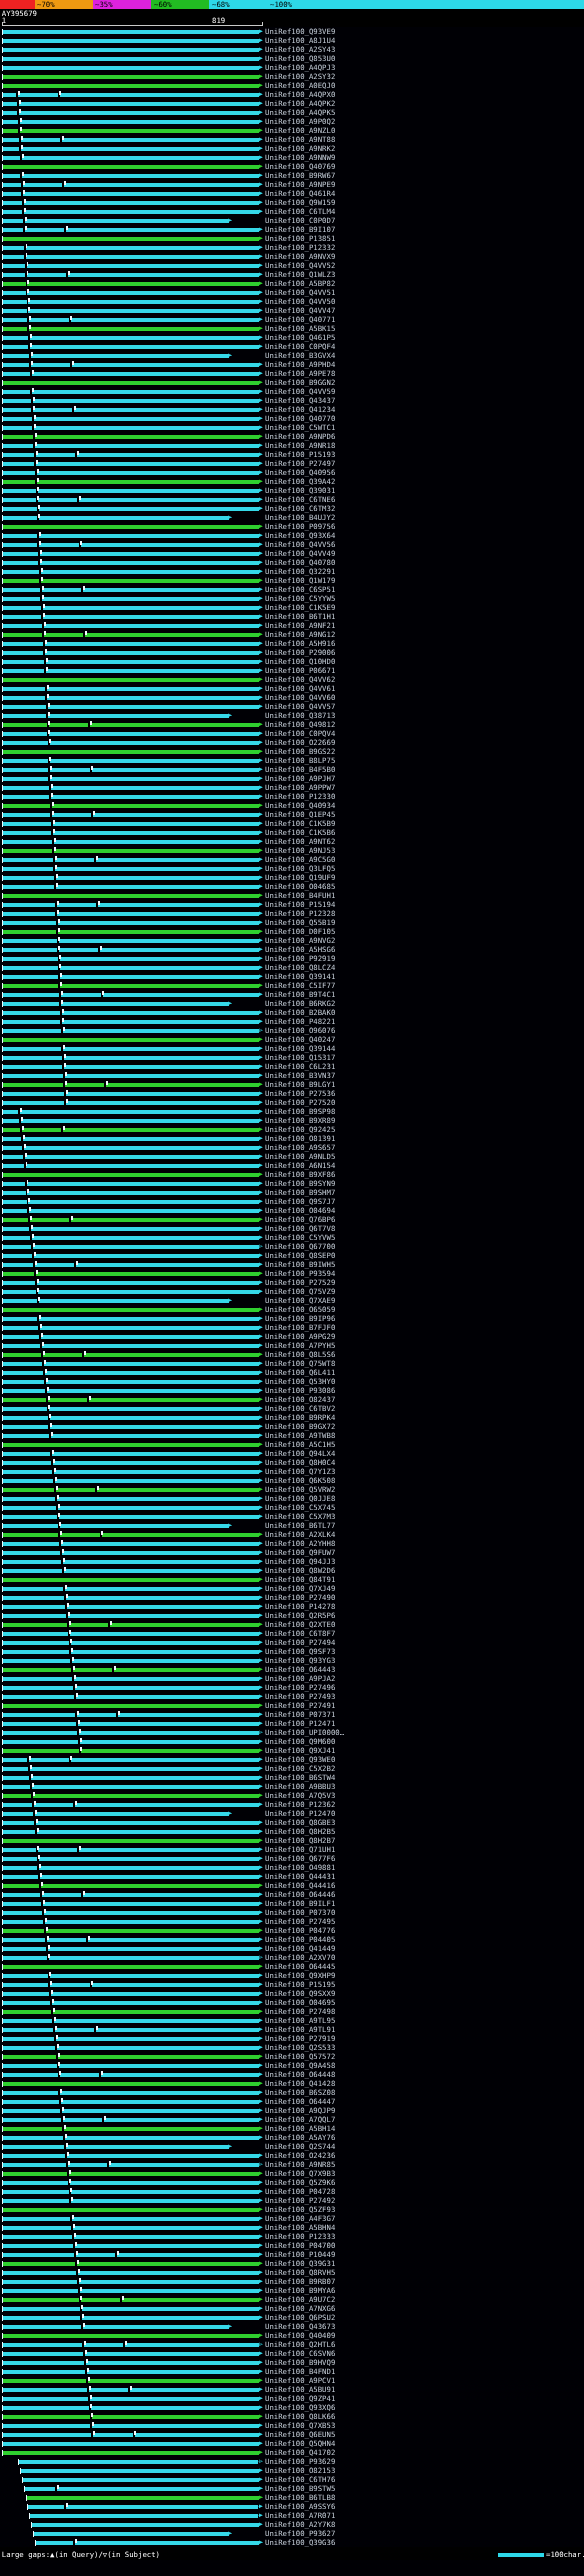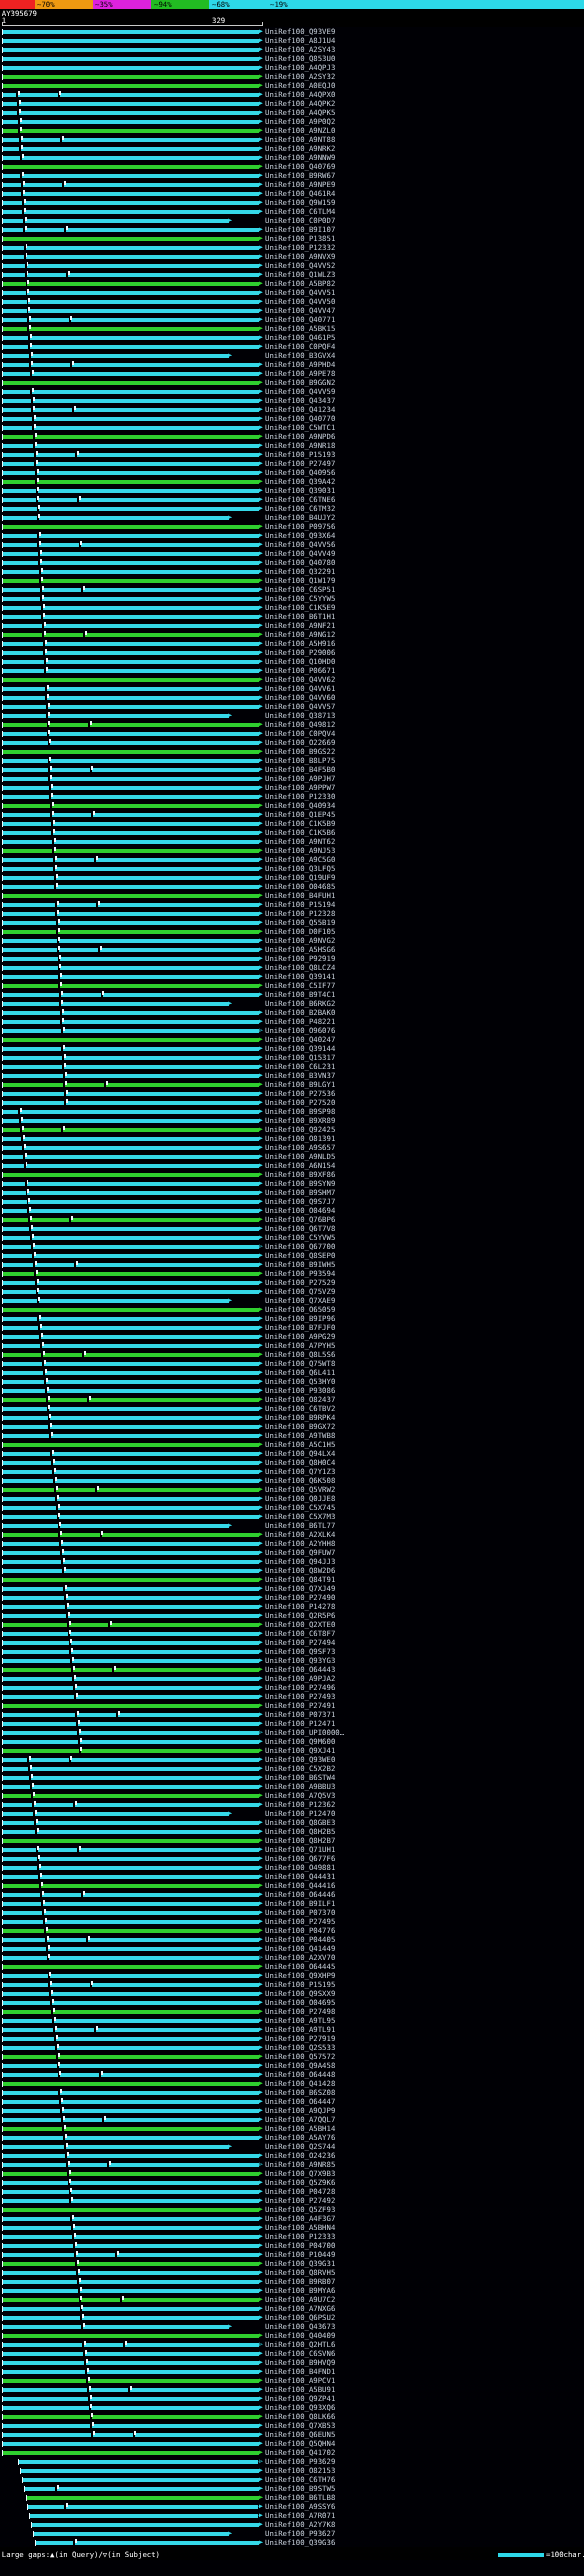--- a/index.html
+++ b/index.html
@@ -40,32 +40,32 @@
 <div class="screen">
 
   <div class="scalebar">
       <div class="seg" style="width: 35px; background: rgb(238, 34, 34);"></div>
       <div class="seg" style="width: 58px; background: rgb(238, 153, 17);"></div>
       <div class="seg" style="width: 58px; background: rgb(221, 34, 221);"></div>
       <div class="seg" style="width: 58px; background: rgb(34, 187, 34);"></div>
       <div class="seg" style="width: 375px; background: rgb(45, 216, 232);"></div>
       <span class="pct" style="left: 37px;">~70%</span>
       <span class="pct" style="left: 95px;">~35%</span>
-      <span class="pct" style="left: 154px;">~94%</span>
+      <span class="pct" style="left: 154px;">~60%</span>
       <span class="pct" style="left: 212px;">~68%</span>
-      <span class="pct" style="left: 270px;">~19%</span>
+      <span class="pct" style="left: 270px;">~100%</span>
     </div>
 
   <div class="queryrow">
     <span class="queryname">AY395679</span>
   </div>
 
   <div class="ruler">
     <span class="ruler-num" style="left:1.8px">1</span>
-    <span class="ruler-num" style="left:212px">329</span>
+    <span class="ruler-num" style="left:212px">819</span>
     <div class="ruler-line"></div>
     <div class="ruler-tick" style="left:1.8px"></div>
     <div class="ruler-tick" style="left:262px"></div>
   </div>
 
   <div class="hits">
       <div class="row">
         <div class="dim" style="left: 1.8px; width: 260px; background: rgb(11, 74, 82);"></div>
         <div class="bar" style="left: 1.8px; width: 257px; background: rgb(53, 216, 232);"></div>
         <div class="stick" style="left: 1.8px; width: 0.9px;"></div>

